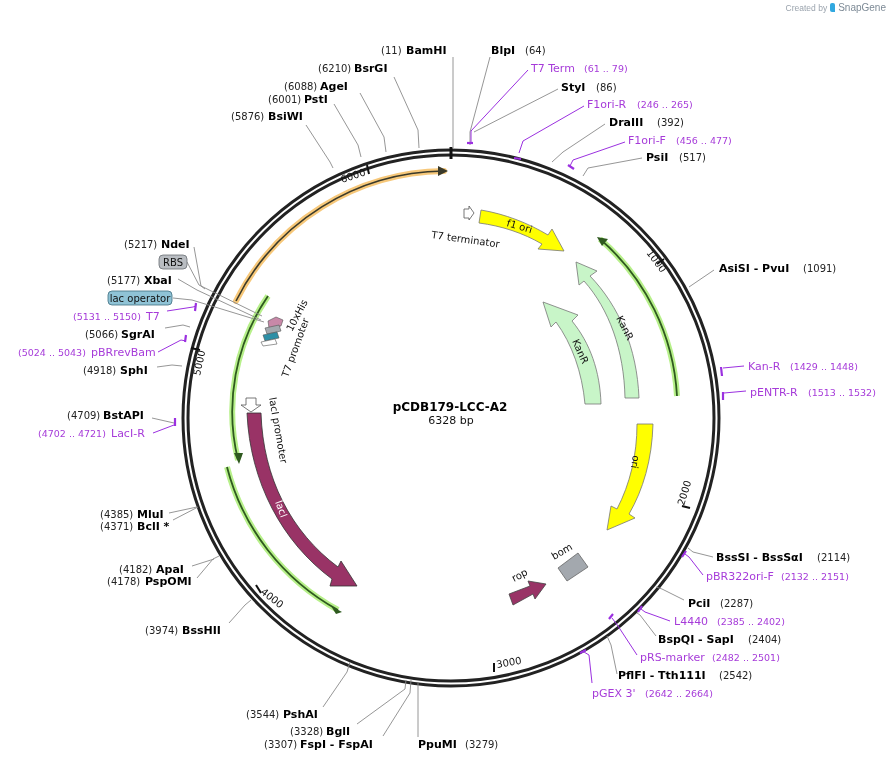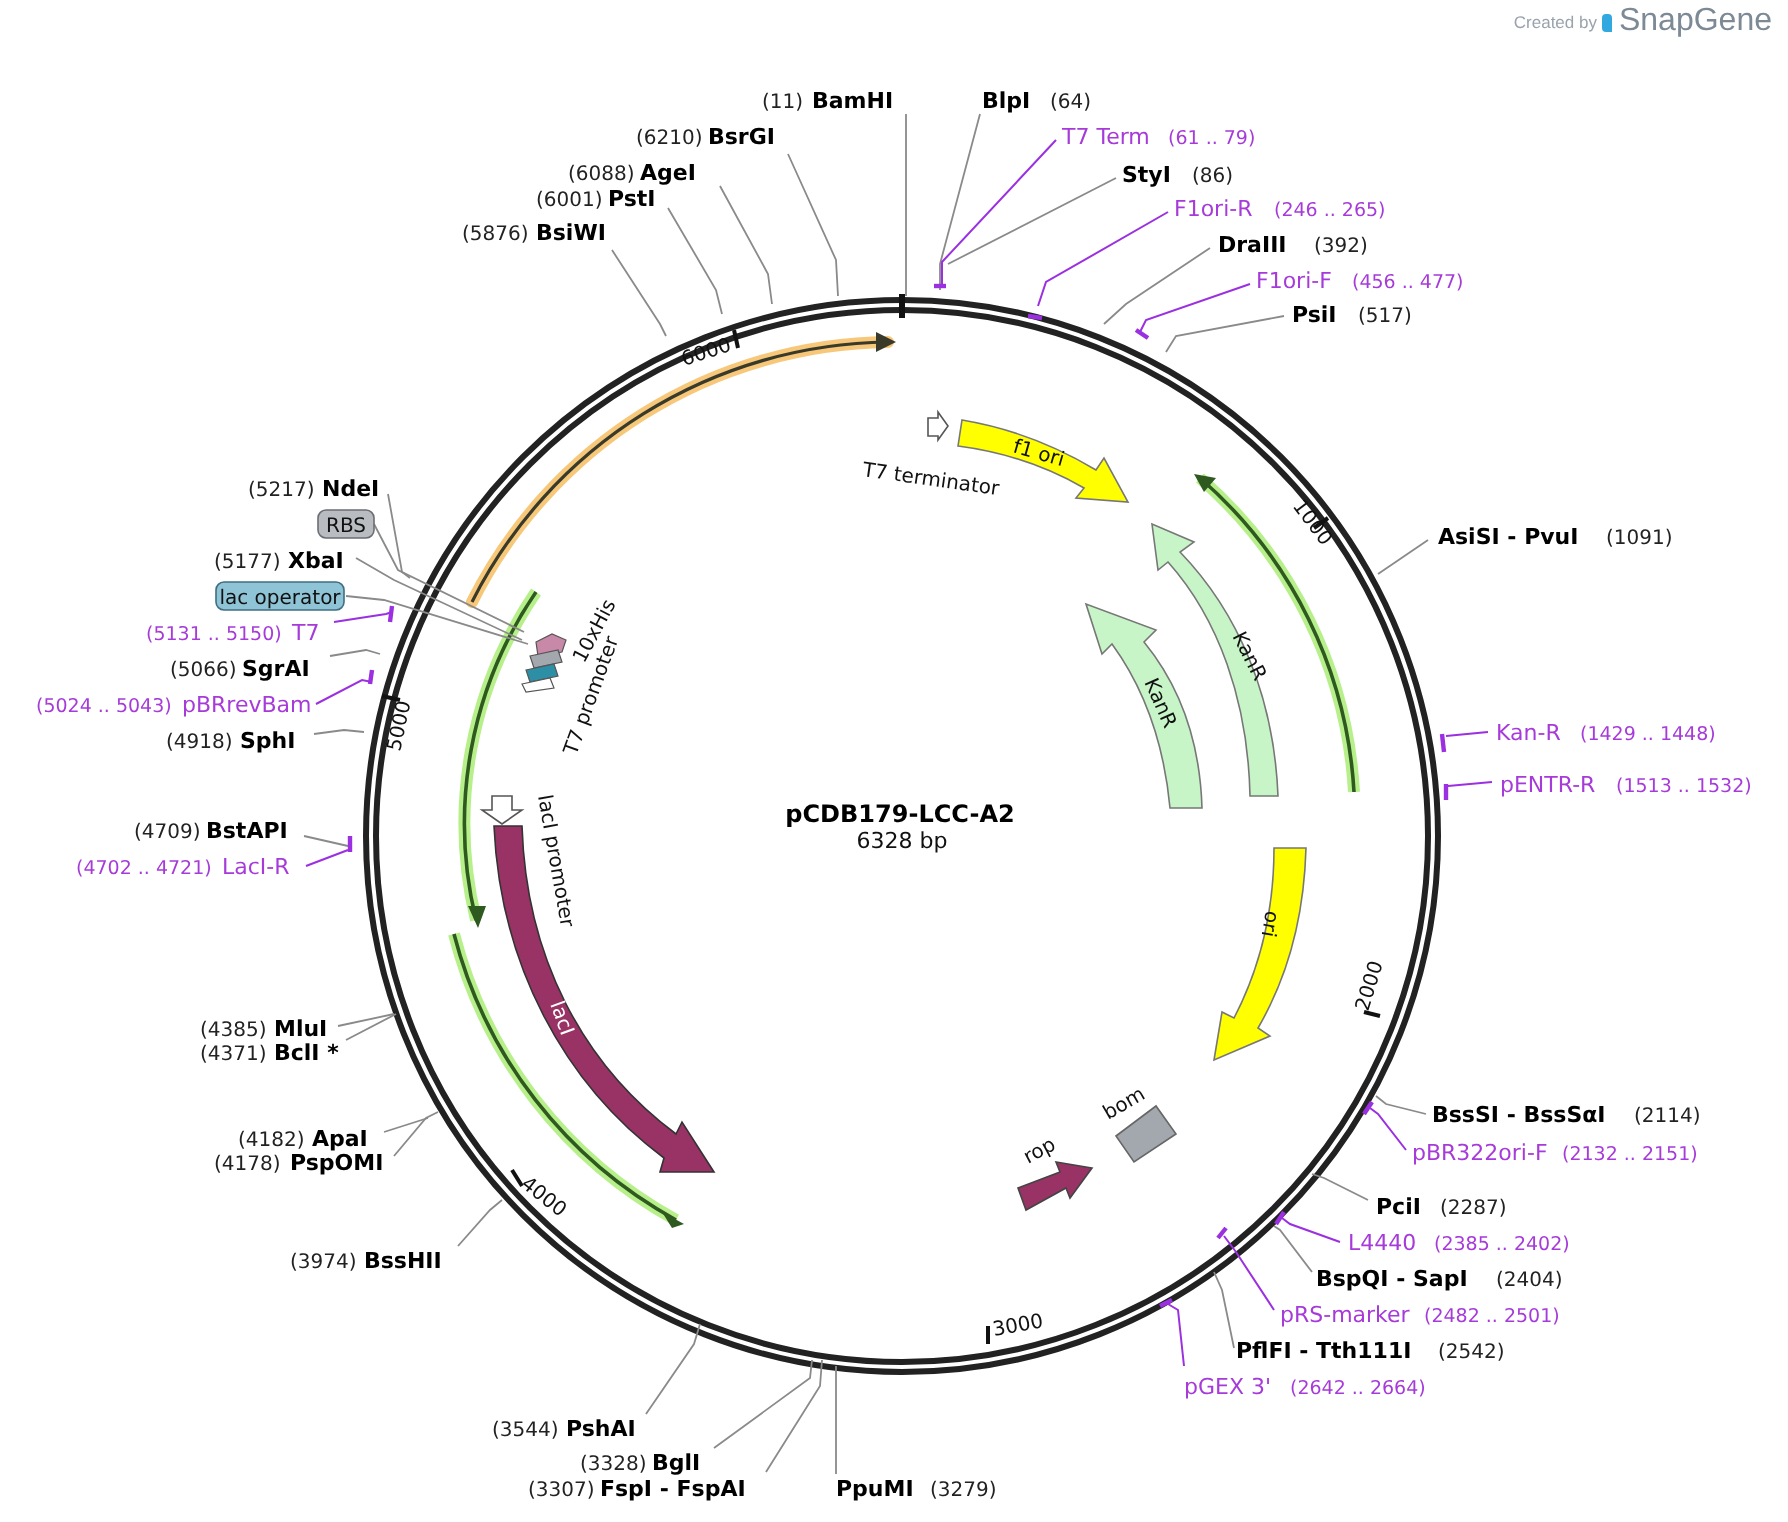--- a/index.html
+++ b/index.html
@@ -12,21 +12,21 @@
   .primer-pos { font-size: 9.5px; fill: #a63bd9; }
   .leader { stroke: #8a8a8a; stroke-width: 0.9; fill: none; }
   .leader-p { stroke: #9b30e0; stroke-width: 1; fill: none; }
   .primer-tick { stroke: #9b30e0; stroke-width: 2.2; fill: none; }
   .feat-label { font-size: 10px; fill: #111; }
   .tick-label { font-size: 10px; fill: #111; }
   .title { font-weight: bold; font-size: 12px; fill: #000; }
   .subtitle { font-size: 11px; fill: #111; }
   .brand { position: absolute; right: 8px; top: 2px; font-size: 8.5px; color: #9aa3ad;
            font-family: "Liberation Sans", sans-serif; display: flex; align-items: center; gap: 3px; }
-  .brand .sg { font-size: 16px; color: #7d8a96; }
+  .brand .sg { font-size: 10px; color: #7d8a96; }
   .brand .logo { width: 5px; height: 9px; background: #31a8e0; border-radius: 2px 2px 0 2px; display: inline-block; }
 </style>
 </head>
 <body>
 
 <div class="brand">
   <span>Created by</span>
   <span class="logo"></span>
   <span class="sg">SnapGene</span>
 </div>

